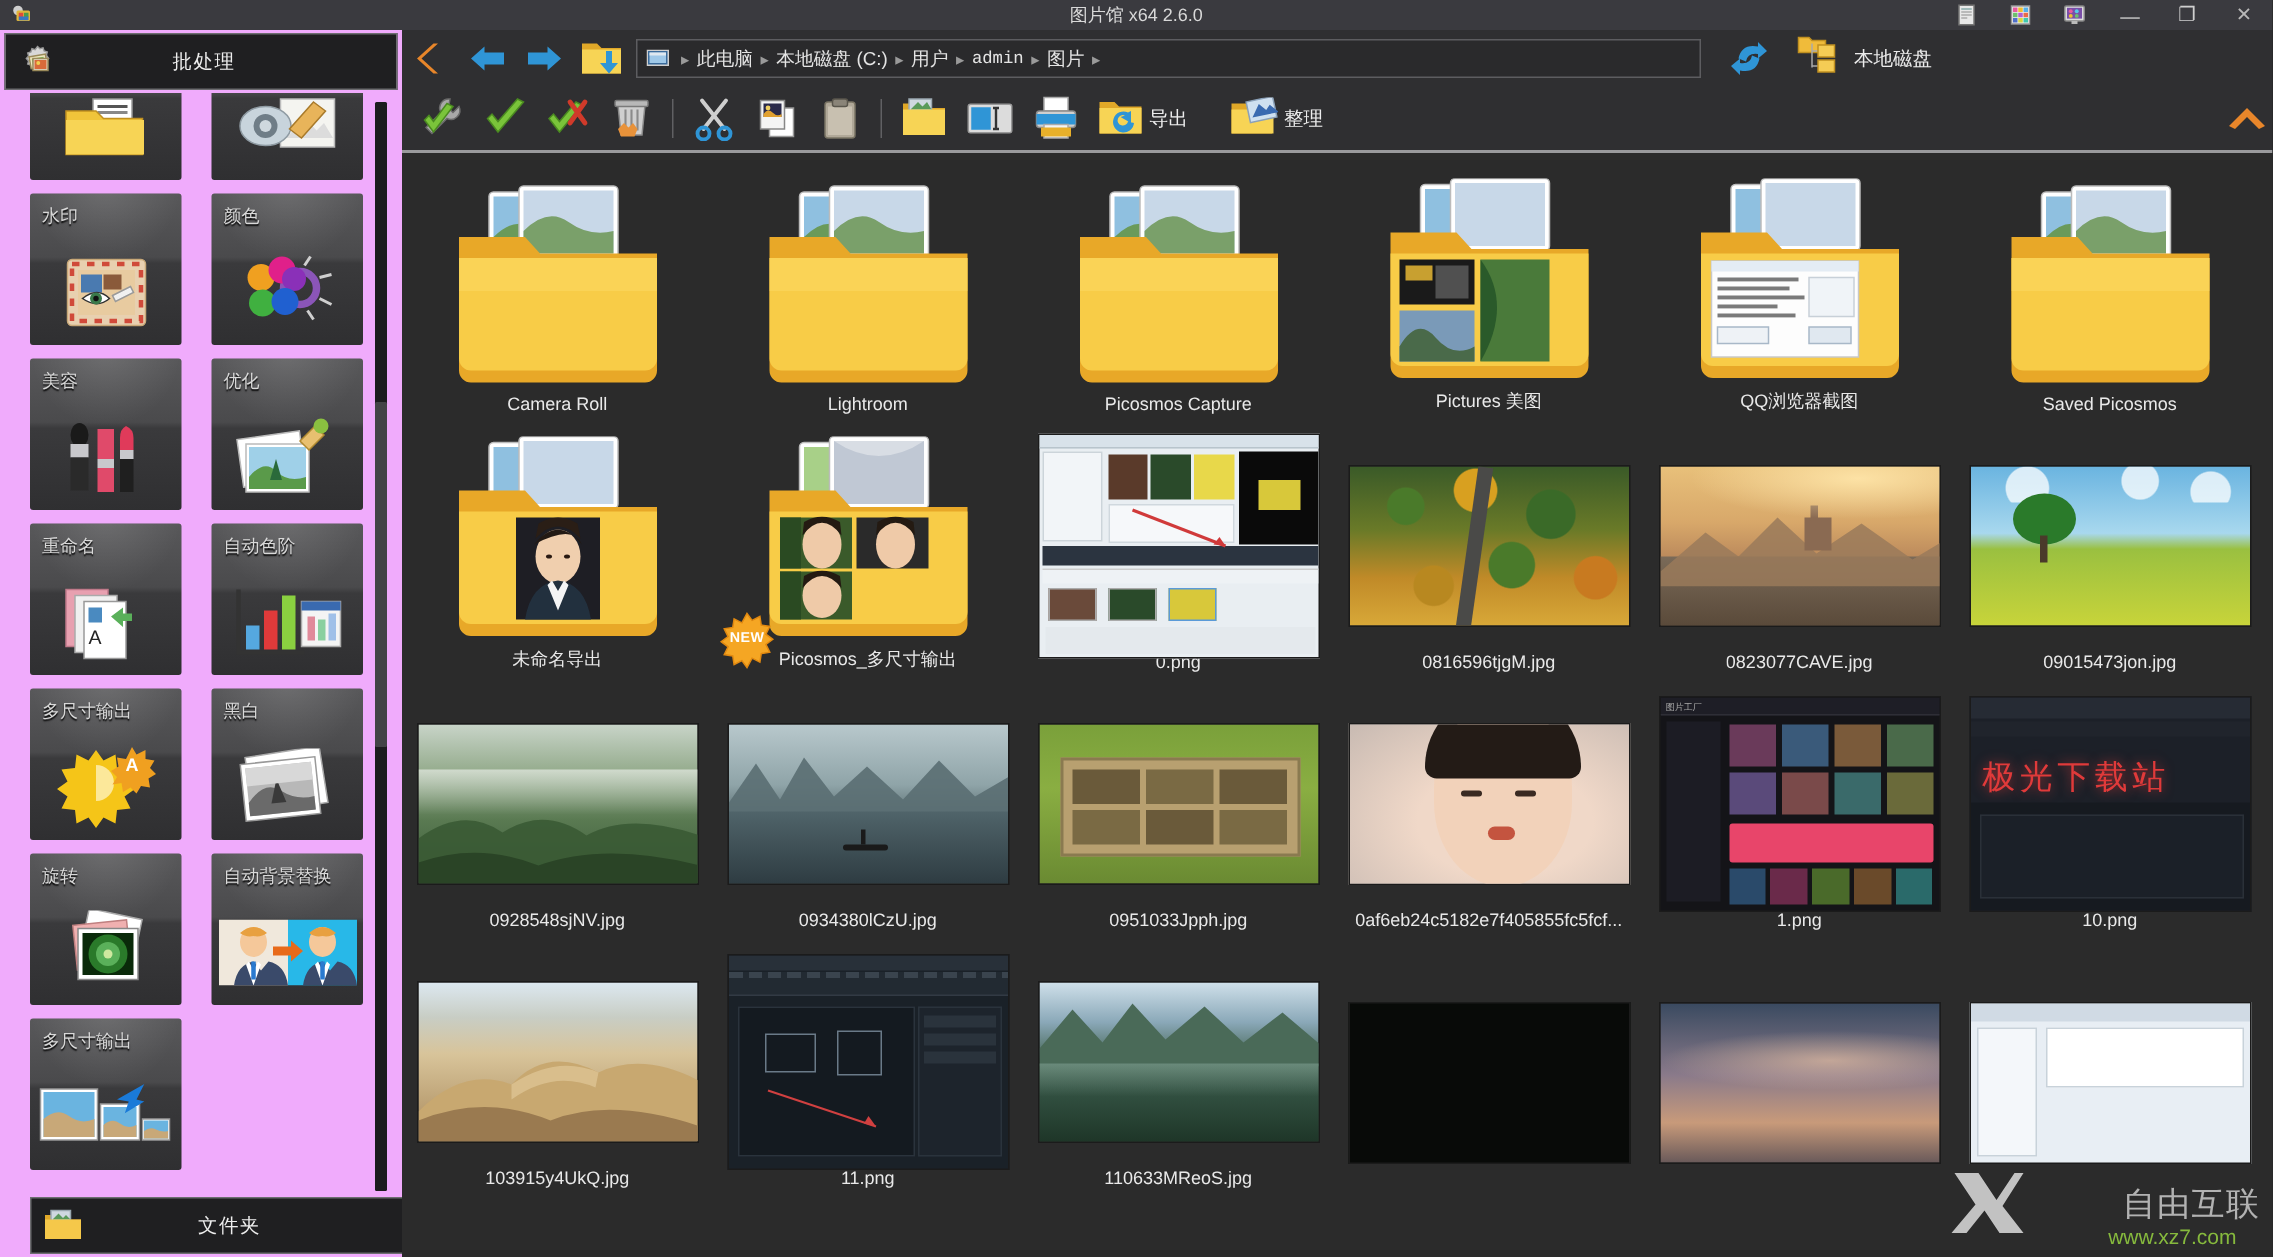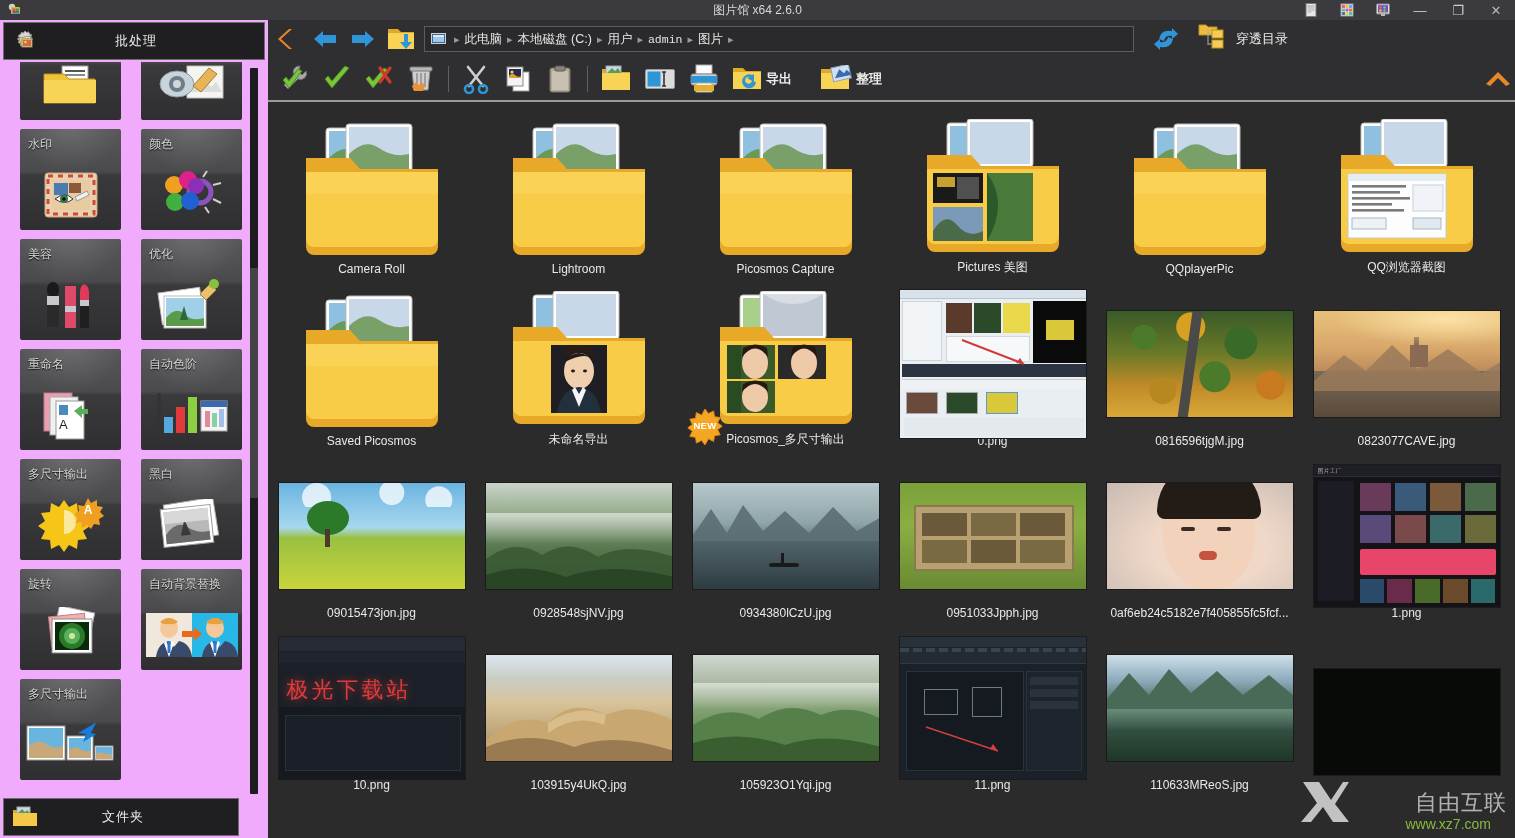--- a/index.html
+++ b/index.html
@@ -50,21 +50,21 @@
     background: #1f1f21;
     border: 1px solid #6d6d70;
     display: flex; align-items: center;
   }
   .lp-header .hicon { width: 42px; display: flex; justify-content: center; align-items: center; }
   .lp-header .htext {
     flex: 1; text-align: center; font-size: 13px; color: #ededed;
     padding-right: 38px; letter-spacing: 1px;
   }
   .lp-footer {
-    position: absolute; left: 3px; bottom: 2px; width: 236px; height: 38px;
+    position: absolute; left: 20px; bottom: 2px; width: 262px; height: 38px;
     background: #1f1f21; border: 1px solid #6d6d70;
     display: flex; align-items: center;
   }
   .lp-footer .hicon { width: 42px; display: flex; justify-content: center; align-items: center; }
   .lp-footer .htext {
     flex: 1; text-align: center; font-size: 13px; color: #ededed; padding-right: 38px;
     letter-spacing: 1px;
   }
   .lp-scrollarea {
     position: absolute; left: 0; top: 42px; width: 268px; height: 734px;
@@ -123,21 +123,21 @@
   .nav-tree { display: flex; align-items: center; margin-left: 12px; }
   .nav-tree .tlabel { font-size: 13px; color: #ececec; margin-left: 8px; }
 
   .toolbar {
     position: absolute; left: 0; top: 38px; width: 1247px; height: 44px;
     background: #2f2f31;
     display: flex; align-items: center;
     border-bottom: 2px solid #9a9a9c;
   }
   .tool { height: 44px; display: flex; align-items: center; justify-content: center; padding: 0 6px; }
-  .tool .tl-text { font-size: 13px; color: #ededed; margin-left: 4px; font-weight: bold; }
+  .tool .tl-text { font-size: 13px; color: #ededed; margin-left: 4px; }
   .tool-sep { width: 1px; height: 26px; background: #606063; margin: 0 6px; }
   .toolbar-spacer { flex: 1; }
   .collapse-chev { width: 34px; height: 44px; display: flex; align-items: center; justify-content: center; }
 
   
   .content {
     position: absolute; left: 0; top: 84px; width: 1247px; height: 734px;
     overflow: hidden; background: #2b2b2b;
   }
   .grid {
@@ -534,21 +534,21 @@
       <div class="nav-tree">
         <span>
           <svg width="30" height="28" viewBox="0 0 30 28">
             <path d="M1 2h7l2 2h9v8H1z" fill="#f0bb3a" stroke="#c09020"></path>
             <path d="M10 6v16" stroke="#aaa" stroke-width="1"></path>
             <path d="M10 11h4M10 21h4" stroke="#aaa" stroke-width="1"></path>
             <rect x="14" y="7" width="11" height="8" fill="#f5cc55" stroke="#c09020"></rect>
             <rect x="14" y="17" width="11" height="8" fill="#f5cc55" stroke="#c09020"></rect>
           </svg>
         </span>
-        <span class="tlabel">穿透目录</span>
+        <span class="tlabel">本地磁盘</span>
       </div>
     </div>
 
     <div class="toolbar">
       <div class="tool" style="margin-left:6px">
         <svg width="30" height="30" viewBox="0 0 30 30">
           <path d="M20 2 a6 6 0 0 0-6 9 L4 21 l4 4 10-10 a6 6 0 0 0 8-8 l-4 4-3-3z" fill="#a8a8a8" stroke="#6a6a6a"></path>
           <path d="M3 16 l6 8 13-17 -4-2 -9 12 -3-4z" fill="#7ac43a" stroke="#4a8a20"></path>
         </svg>
       </div>
@@ -713,36 +713,20 @@
               <rect x="50" y="58" width="22" height="22" fill="#505050"></rect>
               <rect x="80" y="54" width="46" height="68" fill="#4a7a3a"></rect>
               <path d="M80 54 q22 30 0 68z" fill="#2a5a2a"></path>
               <rect x="26" y="88" width="50" height="34" fill="#7a9ab8"></rect>
               <path d="M26 112 q12-20 24-6 t26 6 v10 H26z" fill="#4a6a4a"></path>
             </svg>
           </div>
           <div class="cap">Pictures 美图</div>
         </div>
 
-        <div class="cell">
-          <div class="thumb-wrap">
-            <svg width="172" height="140" viewBox="0 0 172 140">
-              <rect x="40" y="6" width="66" height="46" rx="3" fill="#fff" stroke="#bbb"></rect>
-              <rect x="43" y="9" width="60" height="40" fill="#8fc0e0"></rect>
-              <path d="M43 36 q14-14 26-6 t34 6 v13 H43z" fill="#6a9a5a"></path>
-              <rect x="60" y="2" width="66" height="48" rx="3" fill="#fff" stroke="#bbb"></rect>
-              <rect x="63" y="5" width="60" height="42" fill="#c8d8e8"></rect>
-              <path d="M63 32 q16-16 30-6 t30 6 v15 H63z" fill="#7aa06a"></path>
-              <path d="M20 36 h44 l10 11 h78 v78 a8 8 0 0 1-8 8 H28 a8 8 0 0 1-8-8z" fill="#e8a828"></path>
-              <path d="M20 50 h132 v67 a8 8 0 0 1-8 8 H28 a8 8 0 0 1-8-8z" fill="#f8cc47"></path>
-              <path d="M20 50 h132 v22 H20z" fill="#fbd863" opacity=".55"></path>
-            </svg>
-          </div>
-          <div class="cap">QQplayerPic</div>
-        </div>
 
         <div class="cell">
           <div class="thumb-wrap">
             <svg width="172" height="140" viewBox="0 0 172 140">
               <rect x="40" y="4" width="66" height="46" rx="3" fill="#fff" stroke="#bbb"></rect>
               <rect x="43" y="7" width="60" height="40" fill="#8fc0e0"></rect>
               <rect x="60" y="0" width="66" height="48" rx="3" fill="#fff" stroke="#bbb"></rect>
               <rect x="63" y="3" width="60" height="42" fill="#c8d8e8"></rect>
               <path d="M20 36 h44 l10 11 h78 v78 a8 8 0 0 1-8 8 H28 a8 8 0 0 1-8-8z" fill="#e8a828"></path>
               <path d="M20 50 h132 v67 a8 8 0 0 1-8 8 H28 a8 8 0 0 1-8-8z" fill="#f8cc47"></path>
@@ -1017,32 +1001,20 @@
               <svg style="position:absolute;left:0;bottom:0" width="188" height="80">
                 <path d="M0 60 q30-30 62-18 q24-26 58-8 q30-14 68 6 v40 H0z" fill="#c8a870"></path>
                 <path d="M0 66 q44-18 88 0 q40-16 100 4 v10 H0z" fill="#9a7a50"></path>
                 <path d="M62 42 q30-20 58-8 l-2 10 q-28-12-56 8z" fill="#e0c898" opacity=".7"></path>
               </svg>
             </div>
           </div>
           <div class="cap">103915y4UkQ.jpg</div>
         </div>
 
-        <div class="cell">
-          <div class="thumb-wrap">
-            <div class="photo" style="background:linear-gradient(180deg,#cfd8d0 0%,#a8b8a0 28%,#7a9a68 58%,#486a3c 100%);width:188px;height:108px;">
-              <div style="position:absolute;left:0;top:28px;width:188px;height:26px;background:linear-gradient(180deg,rgba(255,255,255,.5),rgba(255,255,255,0))"></div>
-              <svg style="position:absolute;left:0;bottom:0" width="188" height="66">
-                <path d="M0 30 q34-22 66-6 q30-20 62-4 q30-12 60 4 v42 H0z" fill="#55804a"></path>
-                <path d="M0 48 q46-14 92 2 q40-14 96 2 v14 H0z" fill="#3a5e30"></path>
-              </svg>
-            </div>
-          </div>
-          <div class="cap">105923O1Yqi.jpg</div>
-        </div>
 
         <div class="cell">
           <div class="thumb-wrap">
             <div class="photo" style="background:#1a2128;width:188px;height:144px;">
               <div style="position:absolute;left:0;top:0;width:188px;height:10px;background:#283039"></div>
               <div style="position:absolute;left:0;top:11px;width:188px;height:16px;background:#222a32;border-bottom:1px solid #323a44"></div>
               <div style="position:absolute;left:0;top:11px;width:188px;height:4px;background:repeating-linear-gradient(90deg,#3a444e 0 9px,transparent 9px 13px)"></div>
               <div style="position:absolute;left:6px;top:34px;width:118px;height:100px;background:#141a20;border:1px solid #2a333c"></div>
               <div style="position:absolute;left:24px;top:52px;width:34px;height:26px;border:1px solid #6a7a88"></div>
               <div style="position:absolute;left:72px;top:50px;width:30px;height:30px;border:1px solid #6a7a88"></div>

